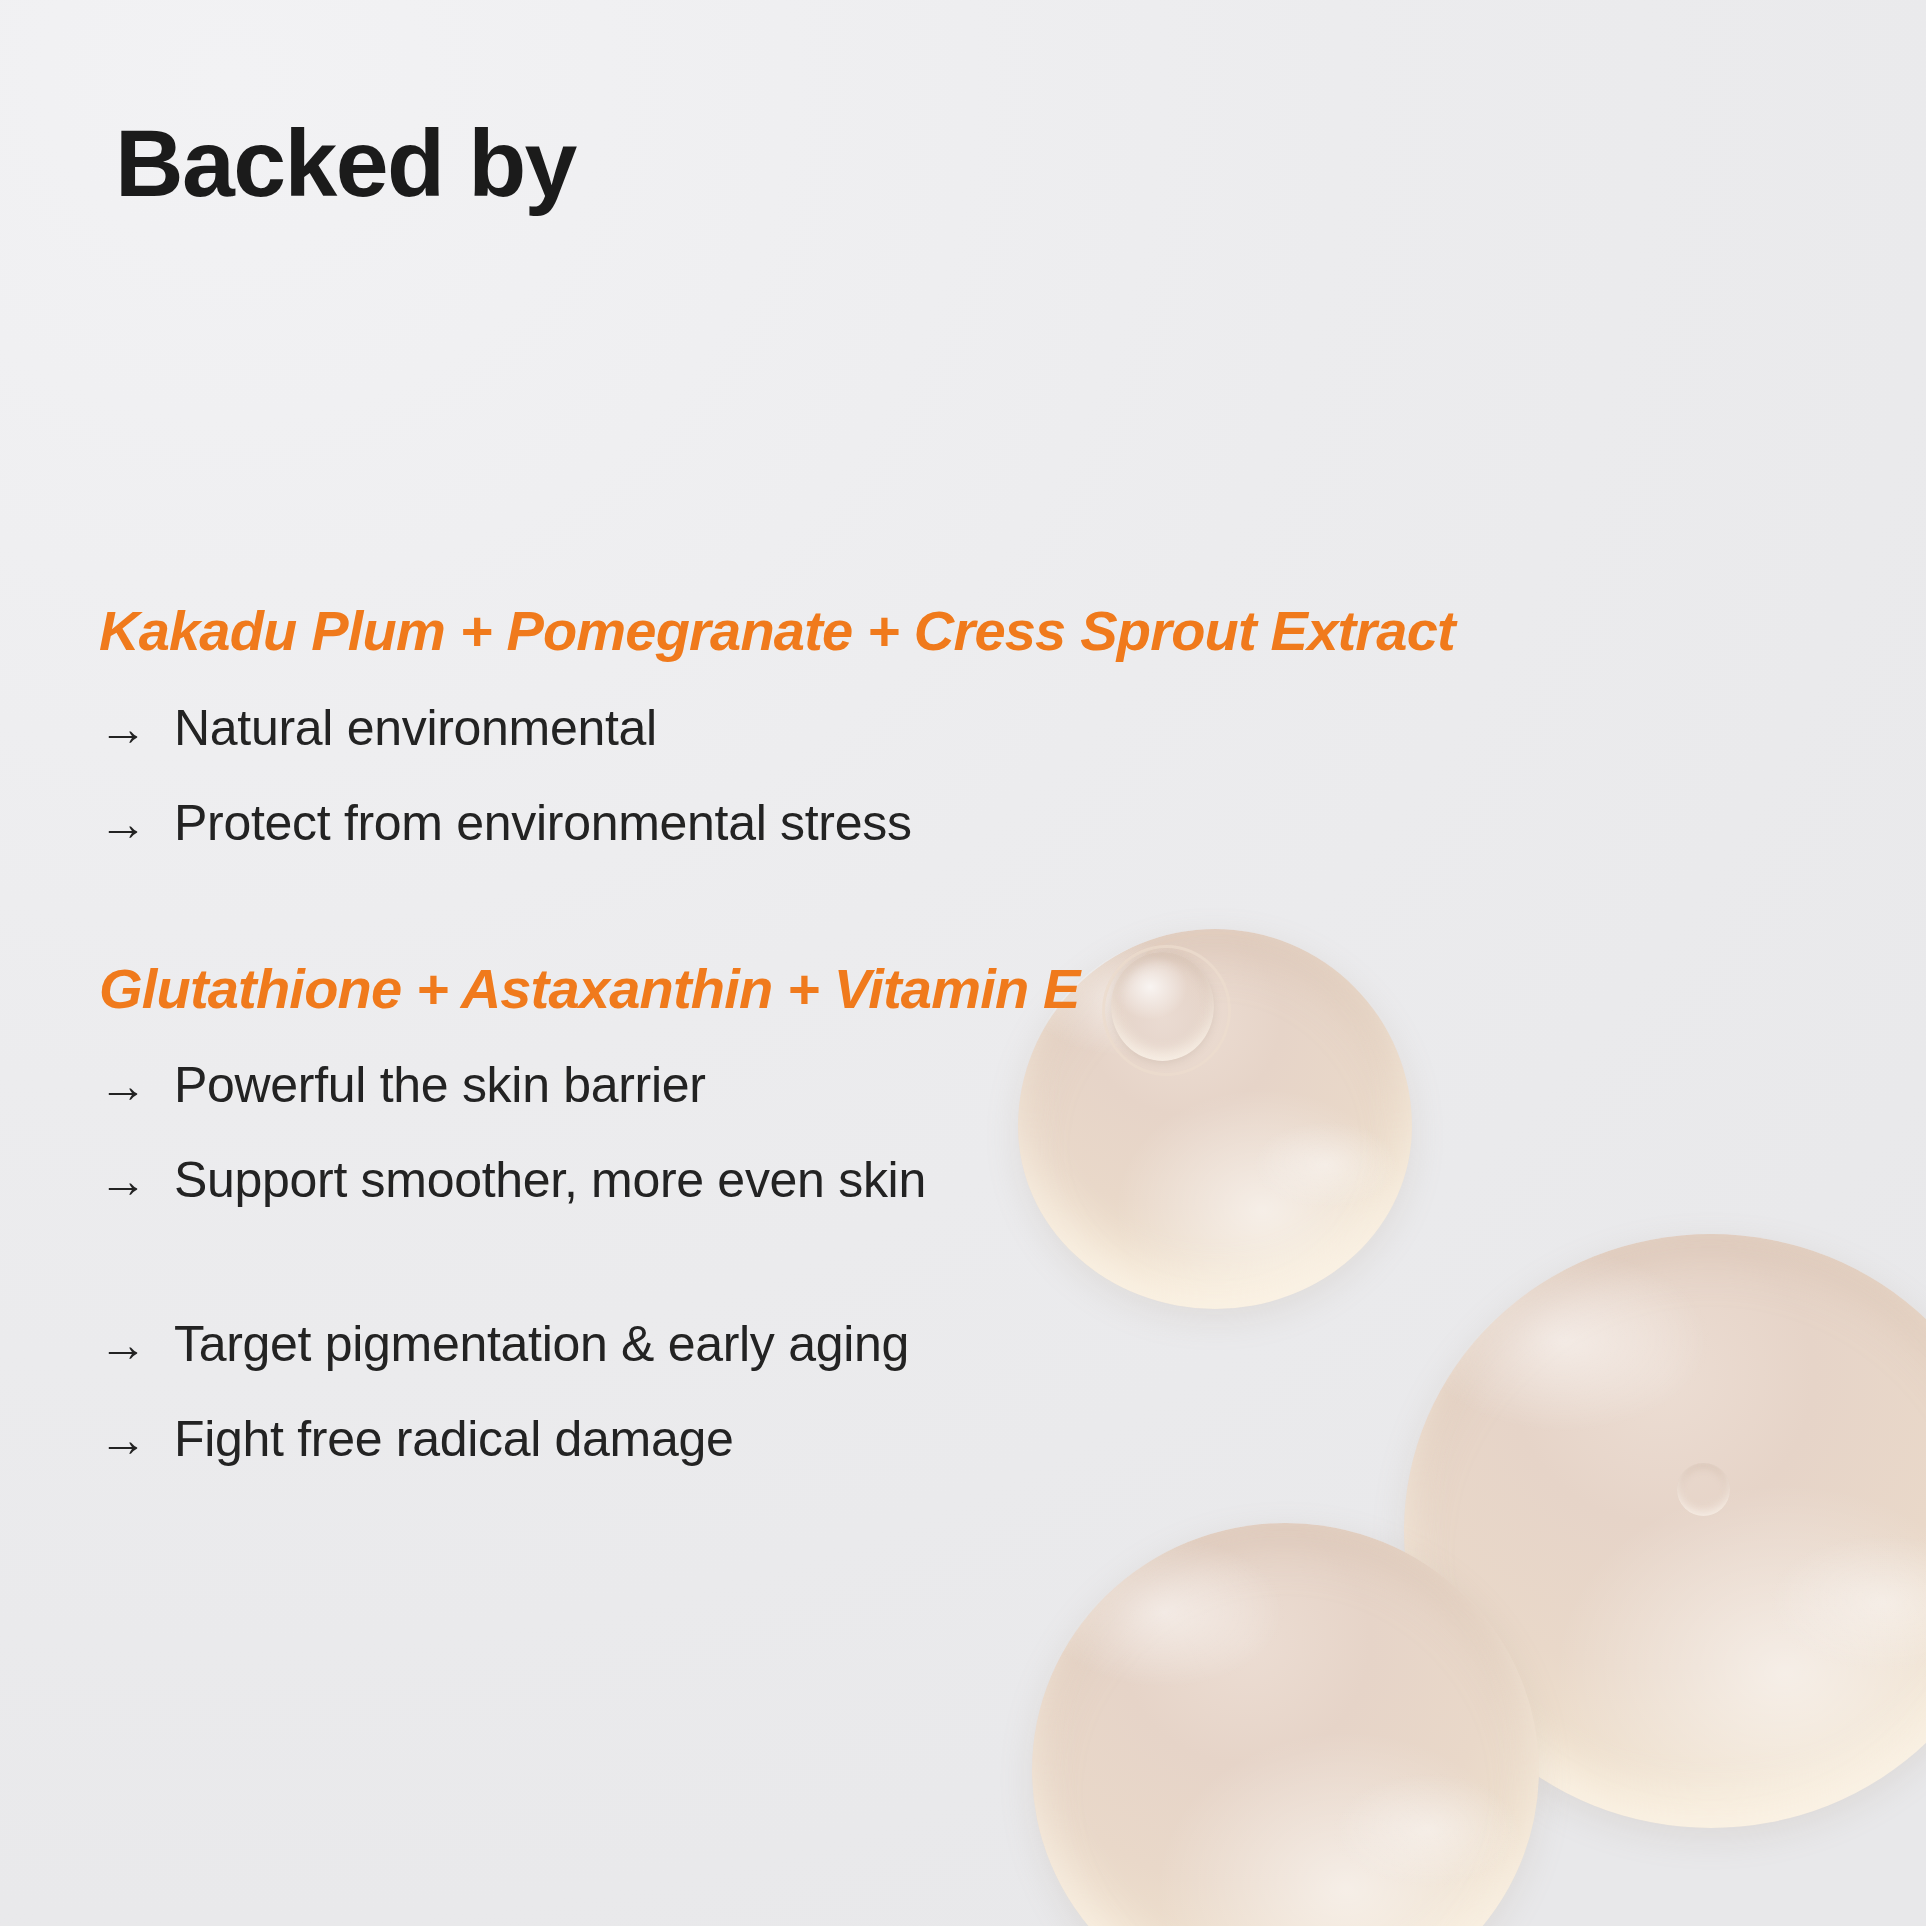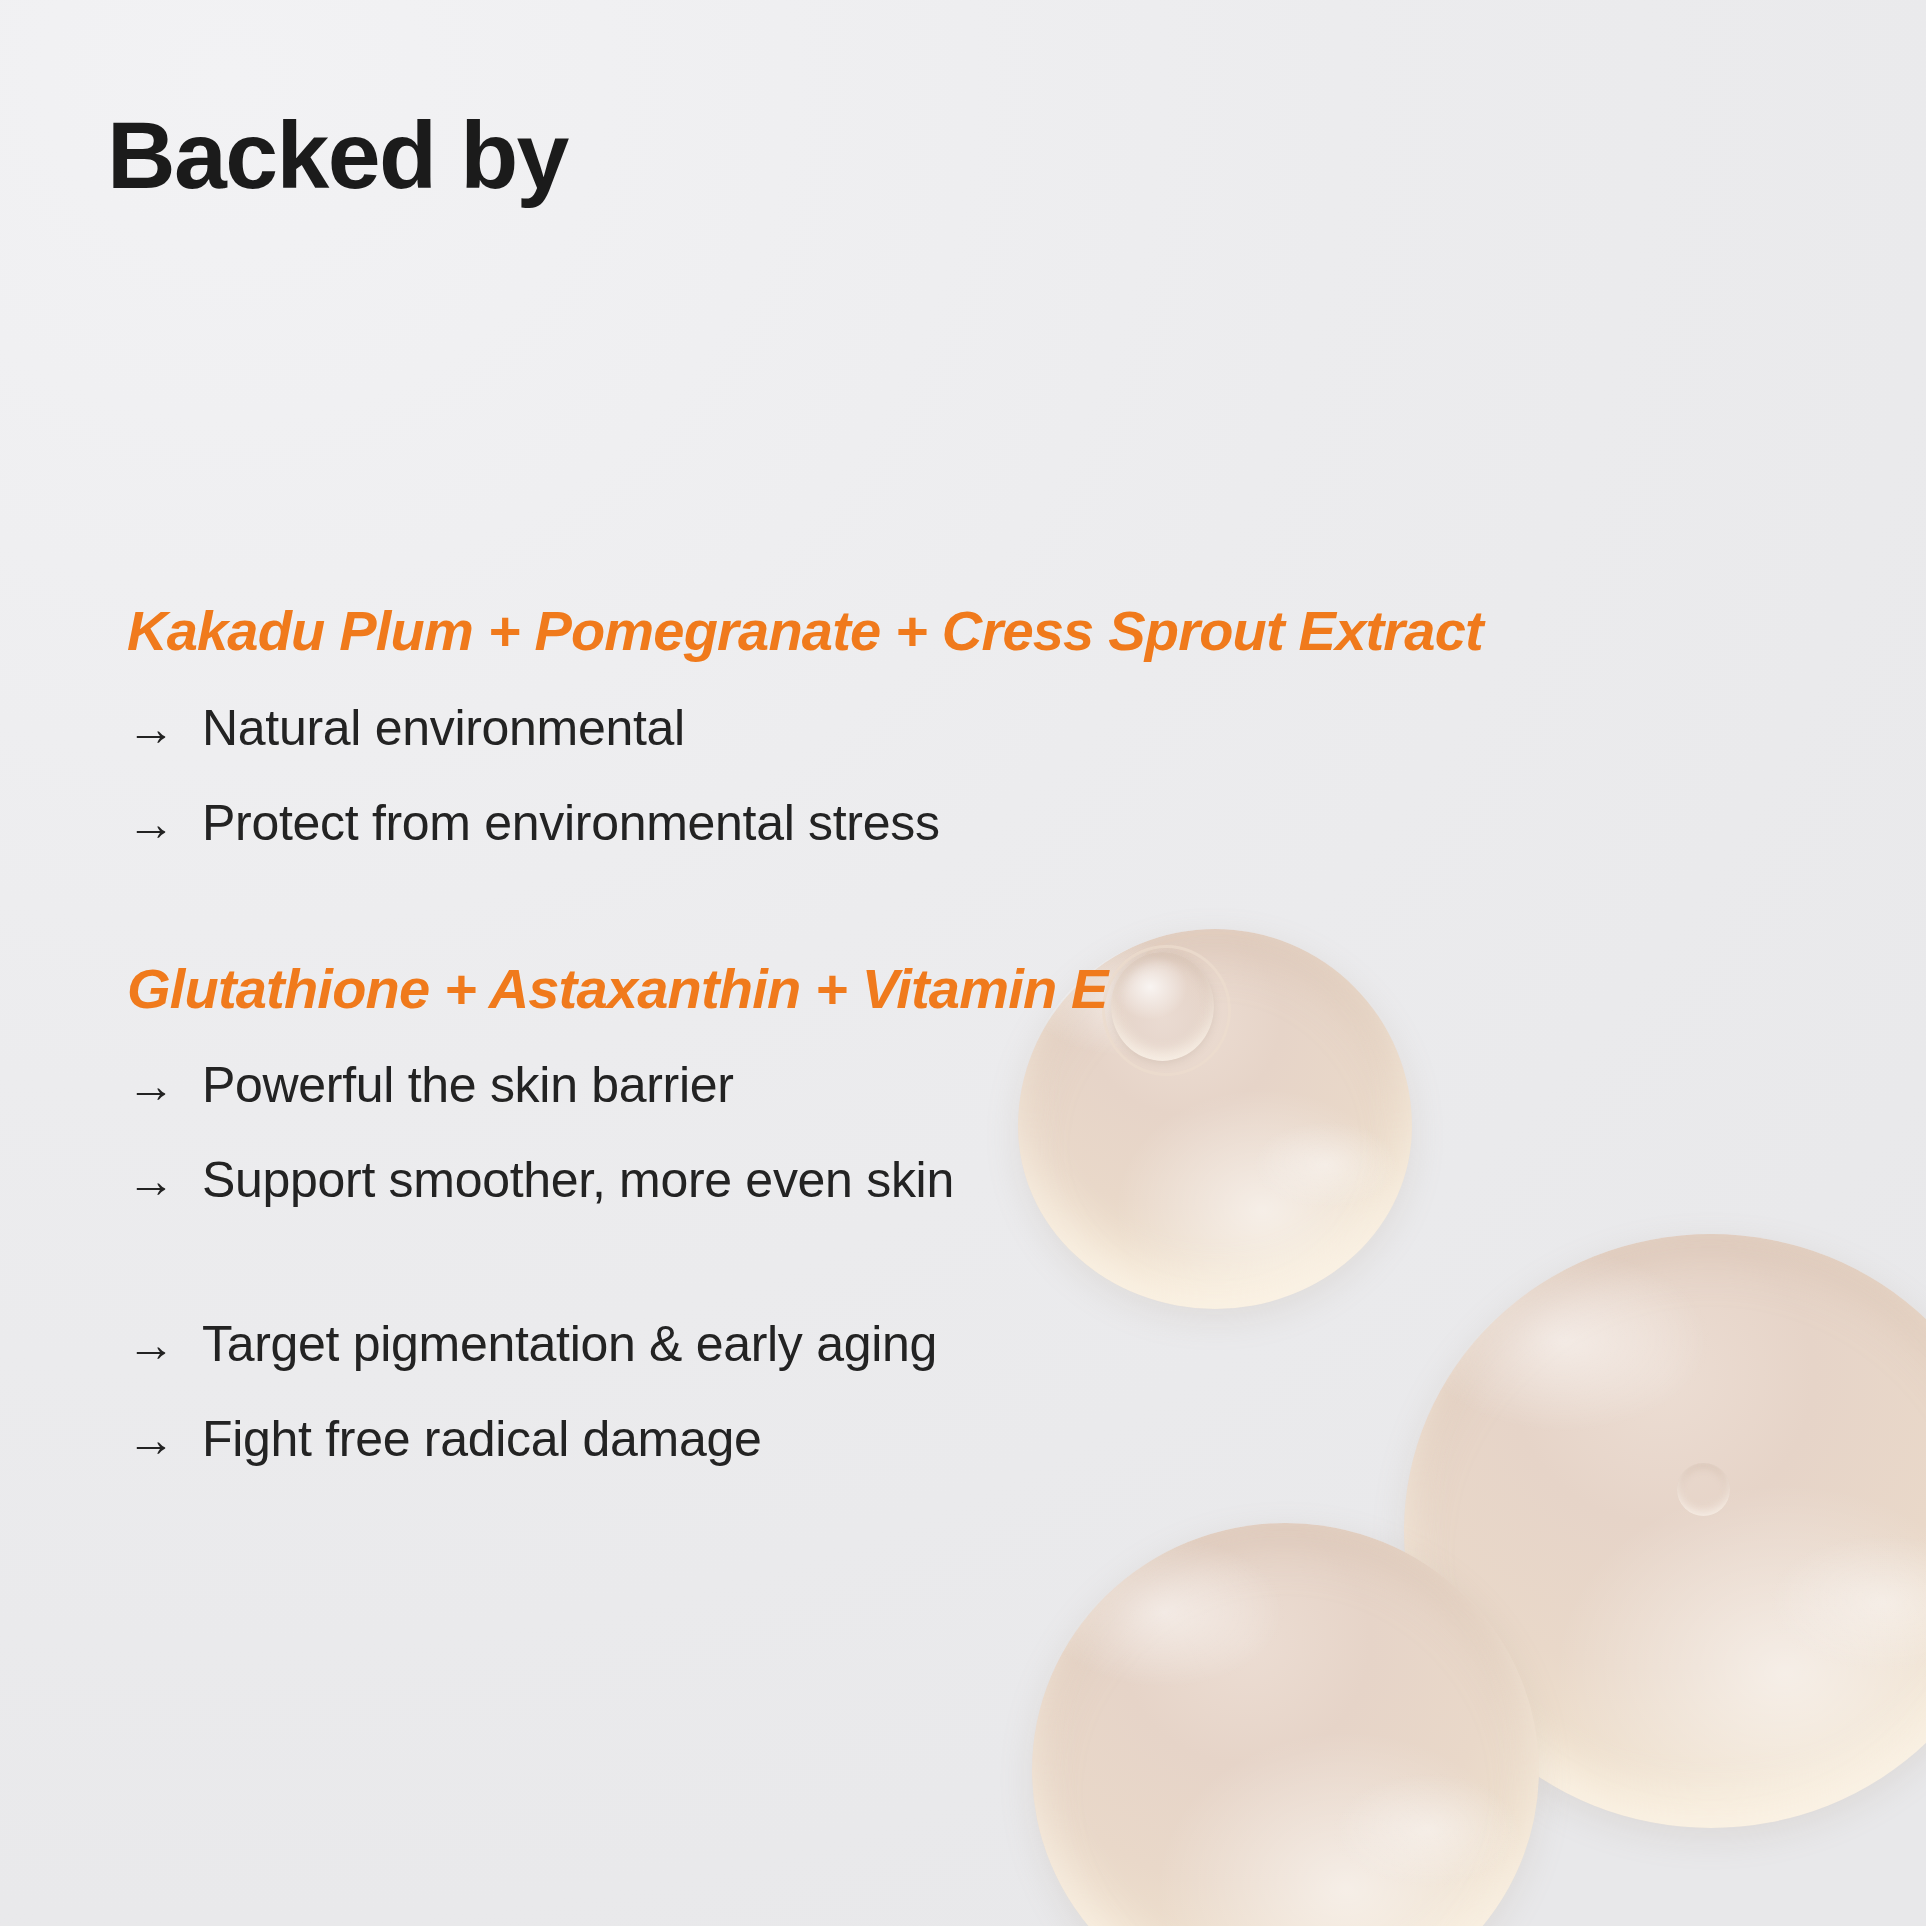--- a/index.html
+++ b/index.html
@@ -134,38 +134,37 @@
     top: 0;
     width: 1927px;
     height: 1927px;
   }
 
   #headline {
     position: absolute;
     left: 99px;
     top: 95px;
     width: 1485px;
-    margin: 8px;
+    margin: 16px;
     font-size: 95px;
     line-height: 1.105;
     font-weight: 700;
     letter-spacing: -1.6px;
     color: #1b1b1b;
   }
   #headline .hl-line {
     display: block;
     white-space: nowrap;
   }
 
   #ingredient-sections {
     position: absolute;
     left: 99px;
     top: 600px;
     width: 1742px;
-    margin-left: 28px;
   }
 
   .ingredient-section {
     margin: 0 0 105px 0;
   }
   .ingredient-section:last-child {
     margin-bottom: 0;
   }
 
   .section-heading {

